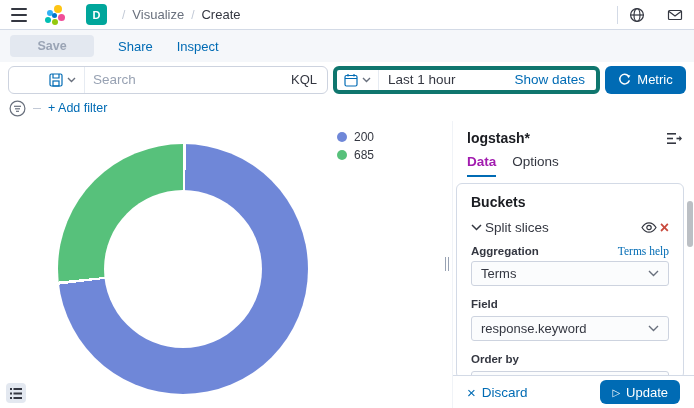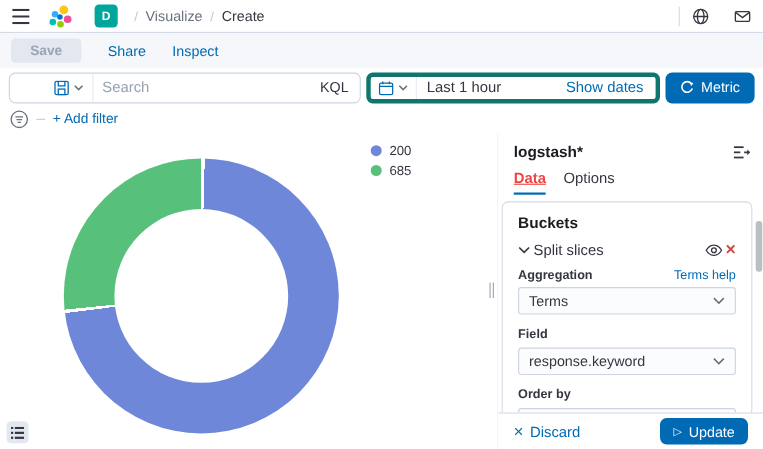--- a/index.html
+++ b/index.html
@@ -17,21 +17,21 @@
     display:flex; align-items:center; justify-content:center; margin:0 8px 0 14px; cursor:pointer; }
   .crumb-sep { color:#C2C9D6; font-size:12px; margin:0 7px; }
   .crumb { font-size:13px; color:#69707D; cursor:pointer; }
   .crumb.last { color:#343741; cursor:default; }
   .header-right { margin-left:auto; display:flex; align-items:center; height:100%; }
   .hdr-divider { width:1px; height:18px; background:#D3DAE6; }
   .hdr-icon-btn { width:38px; height:29px; display:flex; align-items:center; justify-content:center; background:none; border:none; cursor:pointer; }
 
   
   .toolbar { height:32px; background:#F5F7FA; display:flex; align-items:center; }
-  .save-btn { margin-left:10px; width:64px; height:22px; border:none; border-radius:4px; background:#E3E8F0;
+  .save-btn { margin-left:10px; width:84px; height:22px; border:none; border-radius:4px; background:#E3E8F0;
     color:#9AA4B5; font-size:12.5px; font-weight:bold; font-family:inherit; }
   .toolbar-link { background:none; border:none; font-family:inherit; font-size:13px; color:#006BB4; cursor:pointer; margin-left:24px; }
 
   
   .query-row { height:33px; display:flex; align-items:center; padding:2px 8px 0 8px; gap:5px; }
   .query-bar { flex:1; height:28px; border:1px solid #CDD3DF; border-radius:6px; background:#fff;
     display:flex; align-items:center; overflow:hidden;padding-left:32px; }
   .qb-prepend { display:flex; align-items:center; gap:4px; padding:0 8px; height:100%; border-right:1px solid #E6EBF2; cursor:pointer; }
   .query-input { flex:1; border:none; outline:none; font-family:inherit; font-size:13.5px; color:#343741; padding:0 8px; background:transparent; }
   .query-input::placeholder { color:#98A2B3; }
@@ -65,31 +65,31 @@
     align-items:center; justify-content:center; cursor:col-resize; }
   .resizer b { width:1px; height:14px; background:#98A2B3; }
 
   
   .editor-panel { flex:1; position:relative; background:#fff; border-left:1px solid #F0F3F7; }
   .panel-header { padding:9px 12px 0 14px; display:flex; justify-content:space-between; align-items:center; }
   .index-title { font-size:14px; font-weight:bold; color:#1A1C21; }
   .collapse-btn { background:none; border:none; cursor:pointer; padding:0; display:flex; }
   .tabs { padding:8px 14px 0 14px; display:flex; gap:16px; }
   .tab { font-size:13.5px; padding-bottom:6px; cursor:pointer; border-bottom:2px solid transparent; }
-  .tab.active { color:#ef4444; border-bottom-color:#006BB4; font-weight:bold;text-decoration:underline; }
+  .tab.active { color:#a21caf; border-bottom-color:#006BB4; font-weight:bold; }
   .card { margin:6px 10px 0 3px; border:1px solid #D3DAE6; border-radius:6px; background:#fff;
     padding:10px 14px; height:196px; overflow:hidden; }
   .card-title { font-size:14px; font-weight:bold; color:#1A1C21; }
   .bucket-row { margin-top:10px; display:flex; align-items:center; gap:3px; }
   .bucket-label { font-size:13.5px; color:#343741; flex:1; cursor:pointer; }
   .icon-btn { background:none; border:none; cursor:pointer; padding:0; display:flex; align-items:center; }
   .remove-x { color:#C94A3E; font-size:16px; line-height:12px; font-weight:bold; }
   .form-label-row { margin-top:10px; display:flex; justify-content:space-between; align-items:baseline; }
   .form-label { font-size:11.5px; font-weight:bold; color:#343741; }
-  .help-link { background:none; border:none; font-family:Liberation Sans, sans-serif; font-size:11.5px; color:#006BB4; cursor:pointer; padding:0; }
+  .help-link { background:none; border:none; font-family:Liberation Serif, serif; font-size:11.5px; color:#006BB4; cursor:pointer; padding:0; }
   .select { margin-top:4px; height:25px; border:1px solid #CDD3DF; border-radius:3px; background:#FBFCFD;
     display:flex; align-items:center; padding:0 9px; cursor:pointer; }
   .select-value { font-size:13px; color:#343741; flex:1; }
   .group { margin-top:8px; }
   .panel-scrollbar { position:absolute; right:1px; top:80px; width:6px; height:46px; border-radius:3px;
     background:rgba(105,112,125,0.45); cursor:pointer; }
   .bottom-bar { position:absolute; left:0; right:0; bottom:0; height:33px; border-top:1px solid #D3DAE6;
     background:#fff; display:flex; align-items:center; justify-content:space-between; padding:0 14px; }
   .discard-btn { background:none; border:none; font-family:inherit; font-size:13.5px; color:#006BB4;
     display:flex; align-items:center; gap:6px; cursor:pointer; }

